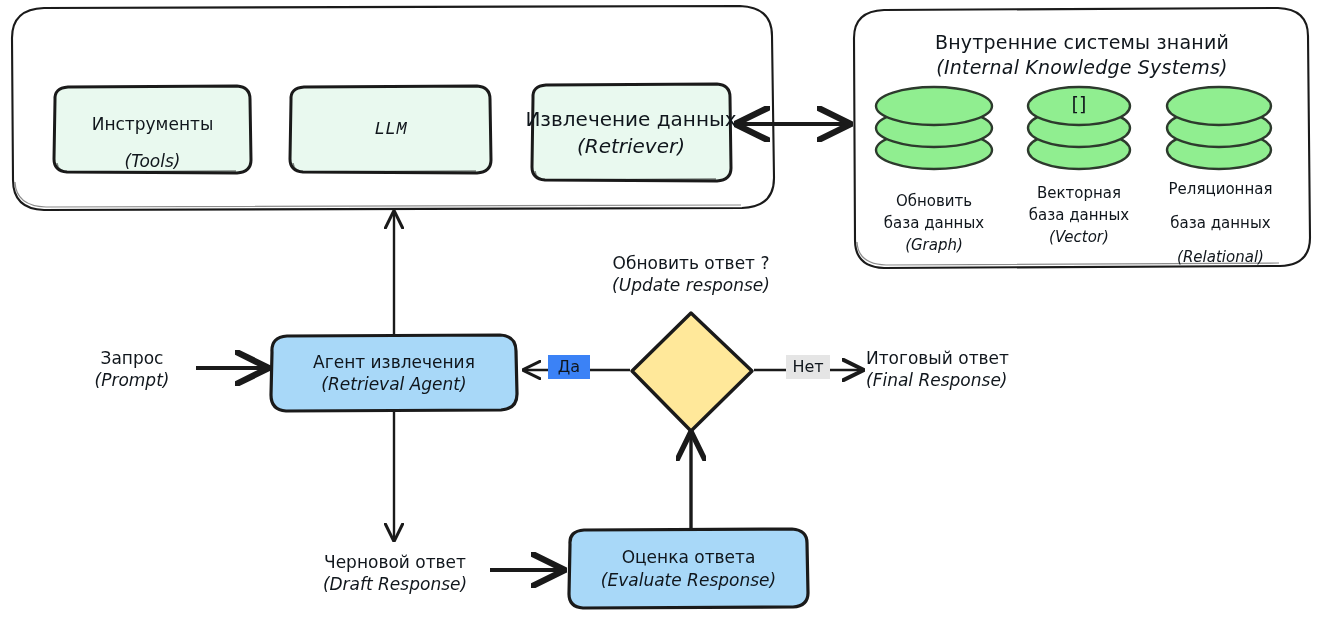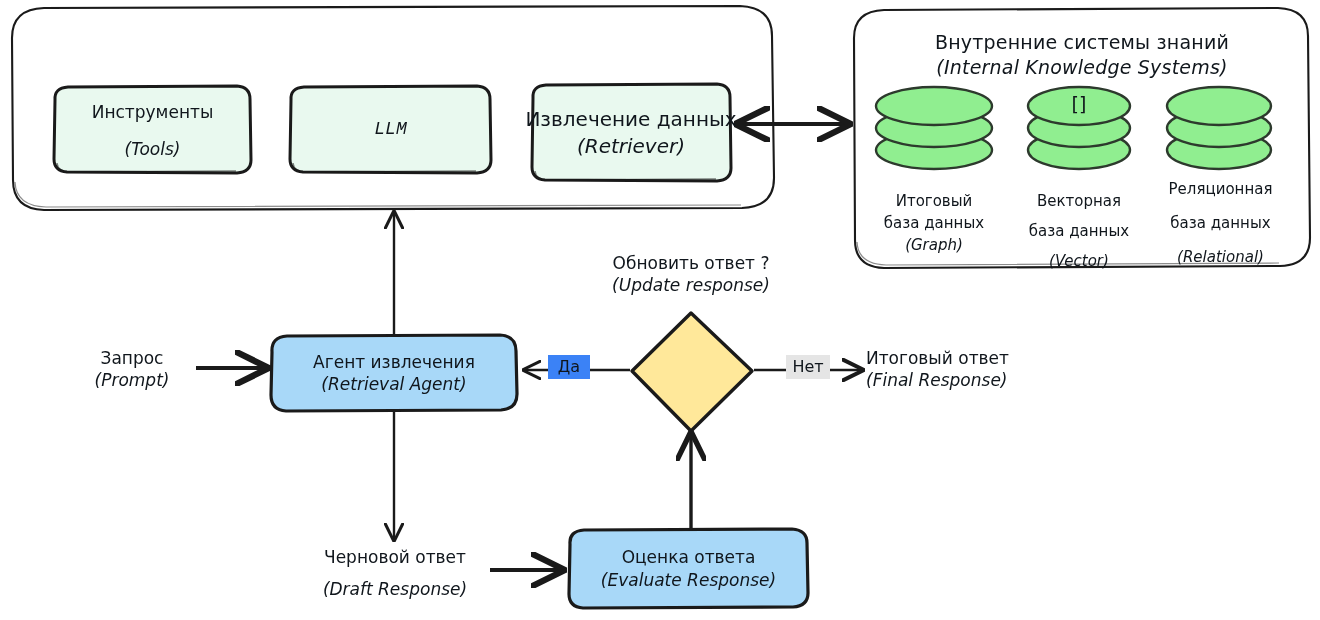--- a/index.html
+++ b/index.html
@@ -159,21 +159,21 @@
       <path d="M570,544 Q569,531 584,530 L792,529 Q807,530 807,543 L808,593
                Q808,606 793,607 L583,608 Q569,607 569,594 Z" fill="#a8d8f8" stroke="#1a1a1a" stroke-width="3.2" stroke-linejoin="round"></path>
     </g>
 
     <g>
       <line x1="691" y1="531" x2="691" y2="434" stroke="#1a1a1a" stroke-width="3.4" marker-end="url(#arrowFull)"></line>
     </g>
   </svg>
 
 
-  <div class="tbox node-label" style="left:54px; top:80px; width:197px; height:101px;gap:15px;">
+  <div class="tbox node-label" style="left:54px; top:92px; width:197px; height:101px;gap:15px;">
     <span class="l1">Инструменты</span>
     <span class="l2 ital">(Tools)</span>
   </div>
 
   <div class="tbox llm-label" style="left:290px; top:86px; width:201px; height:87px;">
     <span class="l1">LLM</span>
   </div>
 
   <div class="tbox node-label-sm" style="left:531px; top:84px; width:200px; height:97px;">
     <span class="l1">Извлечение данных</span>
@@ -183,26 +183,26 @@
   <div class="tbox panel-title" style="left:882px; top:26px; width:400px; height:58px;">
     <span class="l1">Внутренние системы знаний</span>
     <span class="l2 ital">(Internal Knowledge Systems)</span>
   </div>
 
   <div class="tbox vector-glyph" style="left:1049px; top:94px; width:60px; height:22px;">
     <span class="l1">[]</span>
   </div>
 
   <div class="tbox db-caption" style="left:864px; top:188px; width:140px; height:72px;">
-    <span class="l1">Итоговый</span>
+    <span class="l1">Обновить</span>
     <span class="l1">база данных</span>
     <span class="l2 ital">(Graph)</span>
   </div>
 
-  <div class="tbox db-caption" style="left:1009px; top:196px; width:140px; height:72px;gap:8px;">
+  <div class="tbox db-caption" style="left:1009px; top:180px; width:140px; height:72px;">
     <span class="l1">Векторная</span>
     <span class="l1">база данных</span>
     <span class="l2 ital">(Vector)</span>
   </div>
 
   <div class="tbox db-caption" style="left:1148px; top:188px; width:145px; height:72px;gap:12px;">
     <span class="l1">Реляционная</span>
     <span class="l1">база данных</span>
     <span class="l2 ital">(Relational)</span>
   </div>
@@ -228,21 +228,21 @@
 
   <div class="tbox edge-label" style="left:786px; top:355px; width:44px; height:24px; background:#e5e5e5;">
     <span class="l1">Нет</span>
   </div>
 
   <div class="tbox free-label" style="left:866px; top:342px; width:180px; height:54px; align-items:flex-start;">
     <span class="l1">Итоговый ответ</span>
     <span class="l2 ital">(Final Response)</span>
   </div>
 
-  <div class="tbox free-label" style="left:300px; top:546px; width:190px; height:54px;justify-content:space-between;">
+  <div class="tbox free-label" style="left:300px; top:546px; width:190px; height:54px;">
     <span class="l1">Черновой ответ</span>
     <span class="l2 ital">(Draft Response)</span>
   </div>
 
   <div class="tbox node-label" style="left:569px; top:529px; width:239px; height:79px;">
     <span class="l1">Оценка ответа</span>
     <span class="l2 ital">(Evaluate Response)</span>
   </div>
 
 </div>

